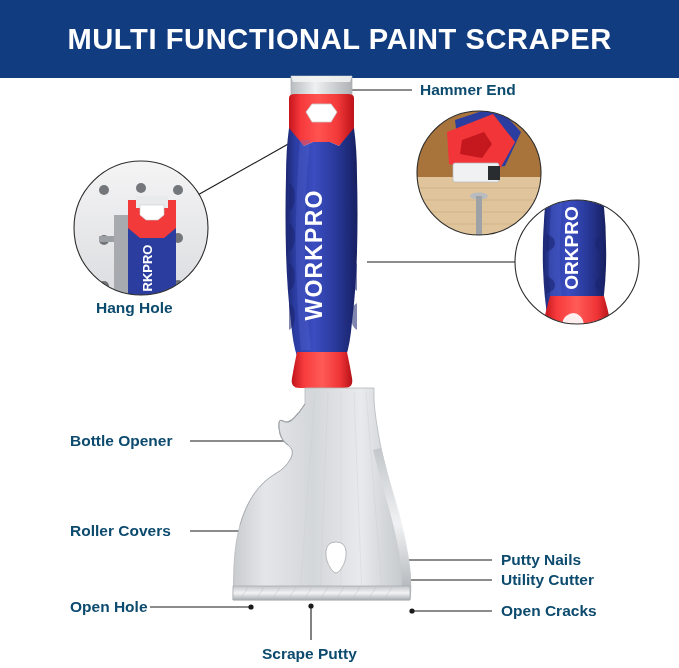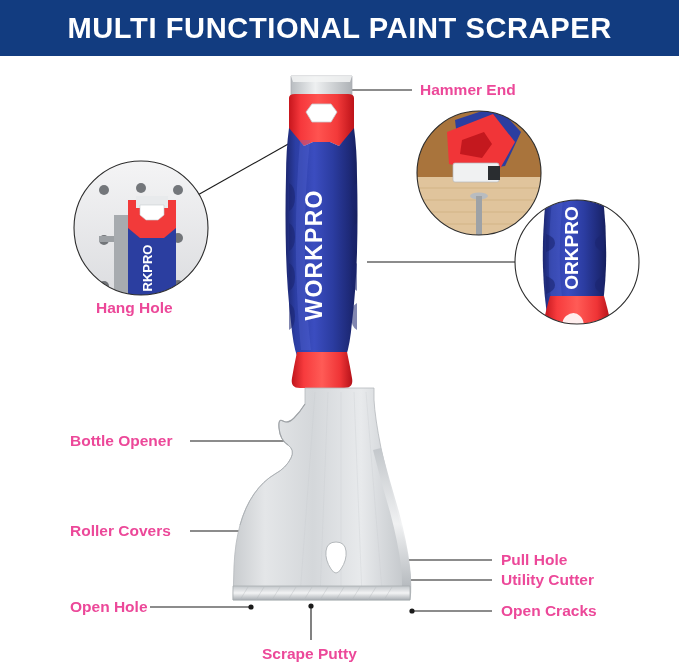--- a/index.html
+++ b/index.html
@@ -17,21 +17,21 @@
     background: #ffffff;
     overflow: hidden;
   }
 
   
   #header-bar {
     position: absolute;
     left: 0;
     top: 0;
     width: 679px;
-    height: 56px;
+    height: 78px;
     background: #123c80;
     display: flex;
     align-items: center;
     justify-content: center;
   }
   #header-title {
     color: #ffffff;
     font-family: "Liberation Sans", sans-serif;
     font-weight: bold;
     font-size: 30px;
@@ -40,21 +40,21 @@
     transform: scaleX(0.97);
     white-space: nowrap;
   }
 
   
   .lbl {
     position: absolute;
     font-family: "Liberation Sans", sans-serif;
     font-size: 15.5px;
     font-weight: bold;
-    color: #ec4899;
+    color: #0c4a6e;
     white-space: nowrap;
     line-height: 1;
   }
 
   
   #art {
     position: absolute;
     left: 0;
     top: 0;
     width: 679px;
@@ -337,21 +337,21 @@
 
   <div class="lbl" style="left:96px; top:300px;">Hang Hole</div>
 
 
   <div class="lbl" style="left:70px; top:433px;">Bottle Opener</div>
 
   <div class="lbl" style="left:70px; top:523px;">Roller Covers</div>
 
   <div class="lbl" style="left:70px; top:599px;">Open Hole</div>
 
-  <div class="lbl" style="left:501px; top:552px;">Pull Hole</div>
+  <div class="lbl" style="left:501px; top:552px;">Putty Nails</div>
 
   <div class="lbl" style="left:501px; top:572px;">Utility Cutter</div>
 
   <div class="lbl" style="left:501px; top:603px;">Open Cracks</div>
 
   <div class="lbl" style="left:262px; top:646px;">Scrape Putty</div>
 
 </div>
 
 </body></html>

